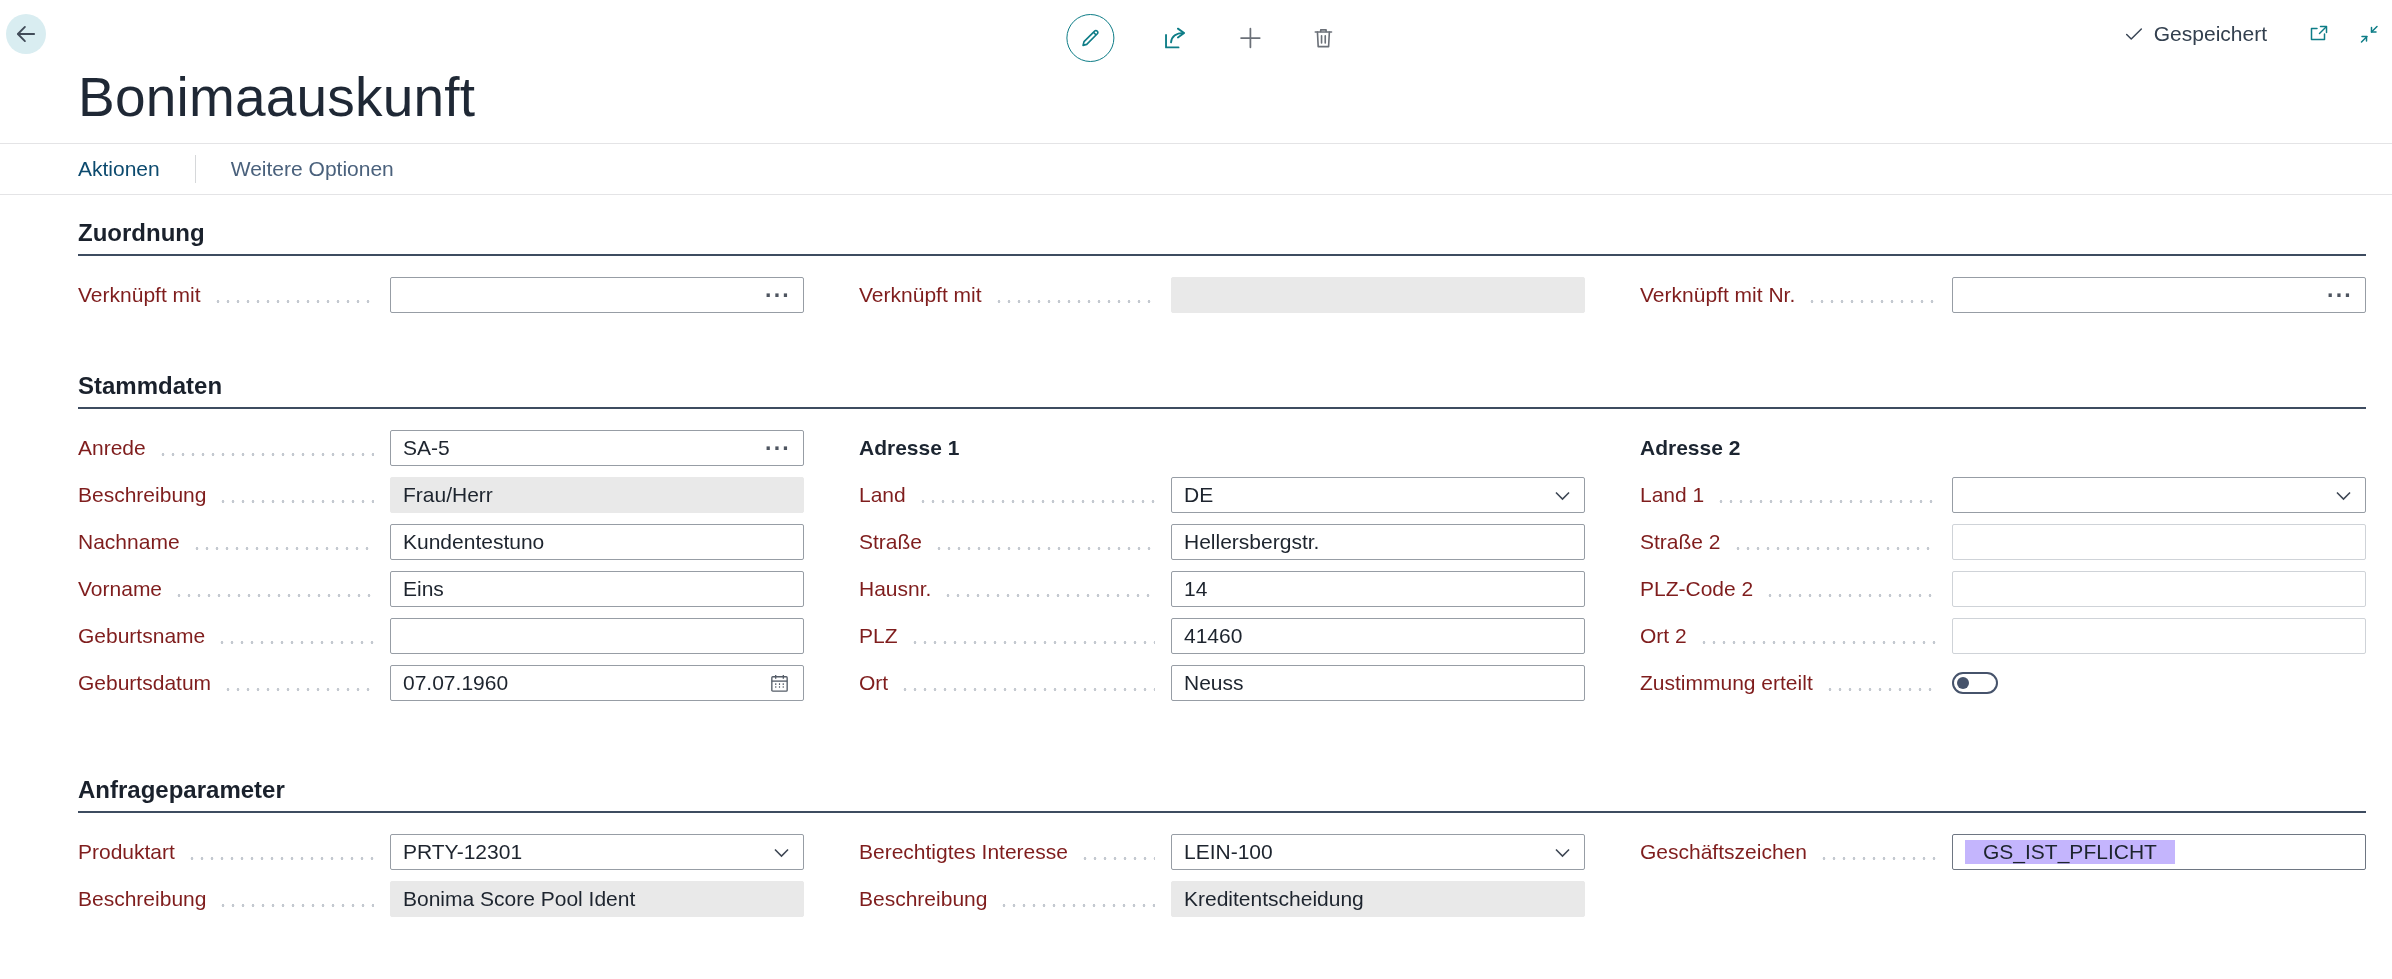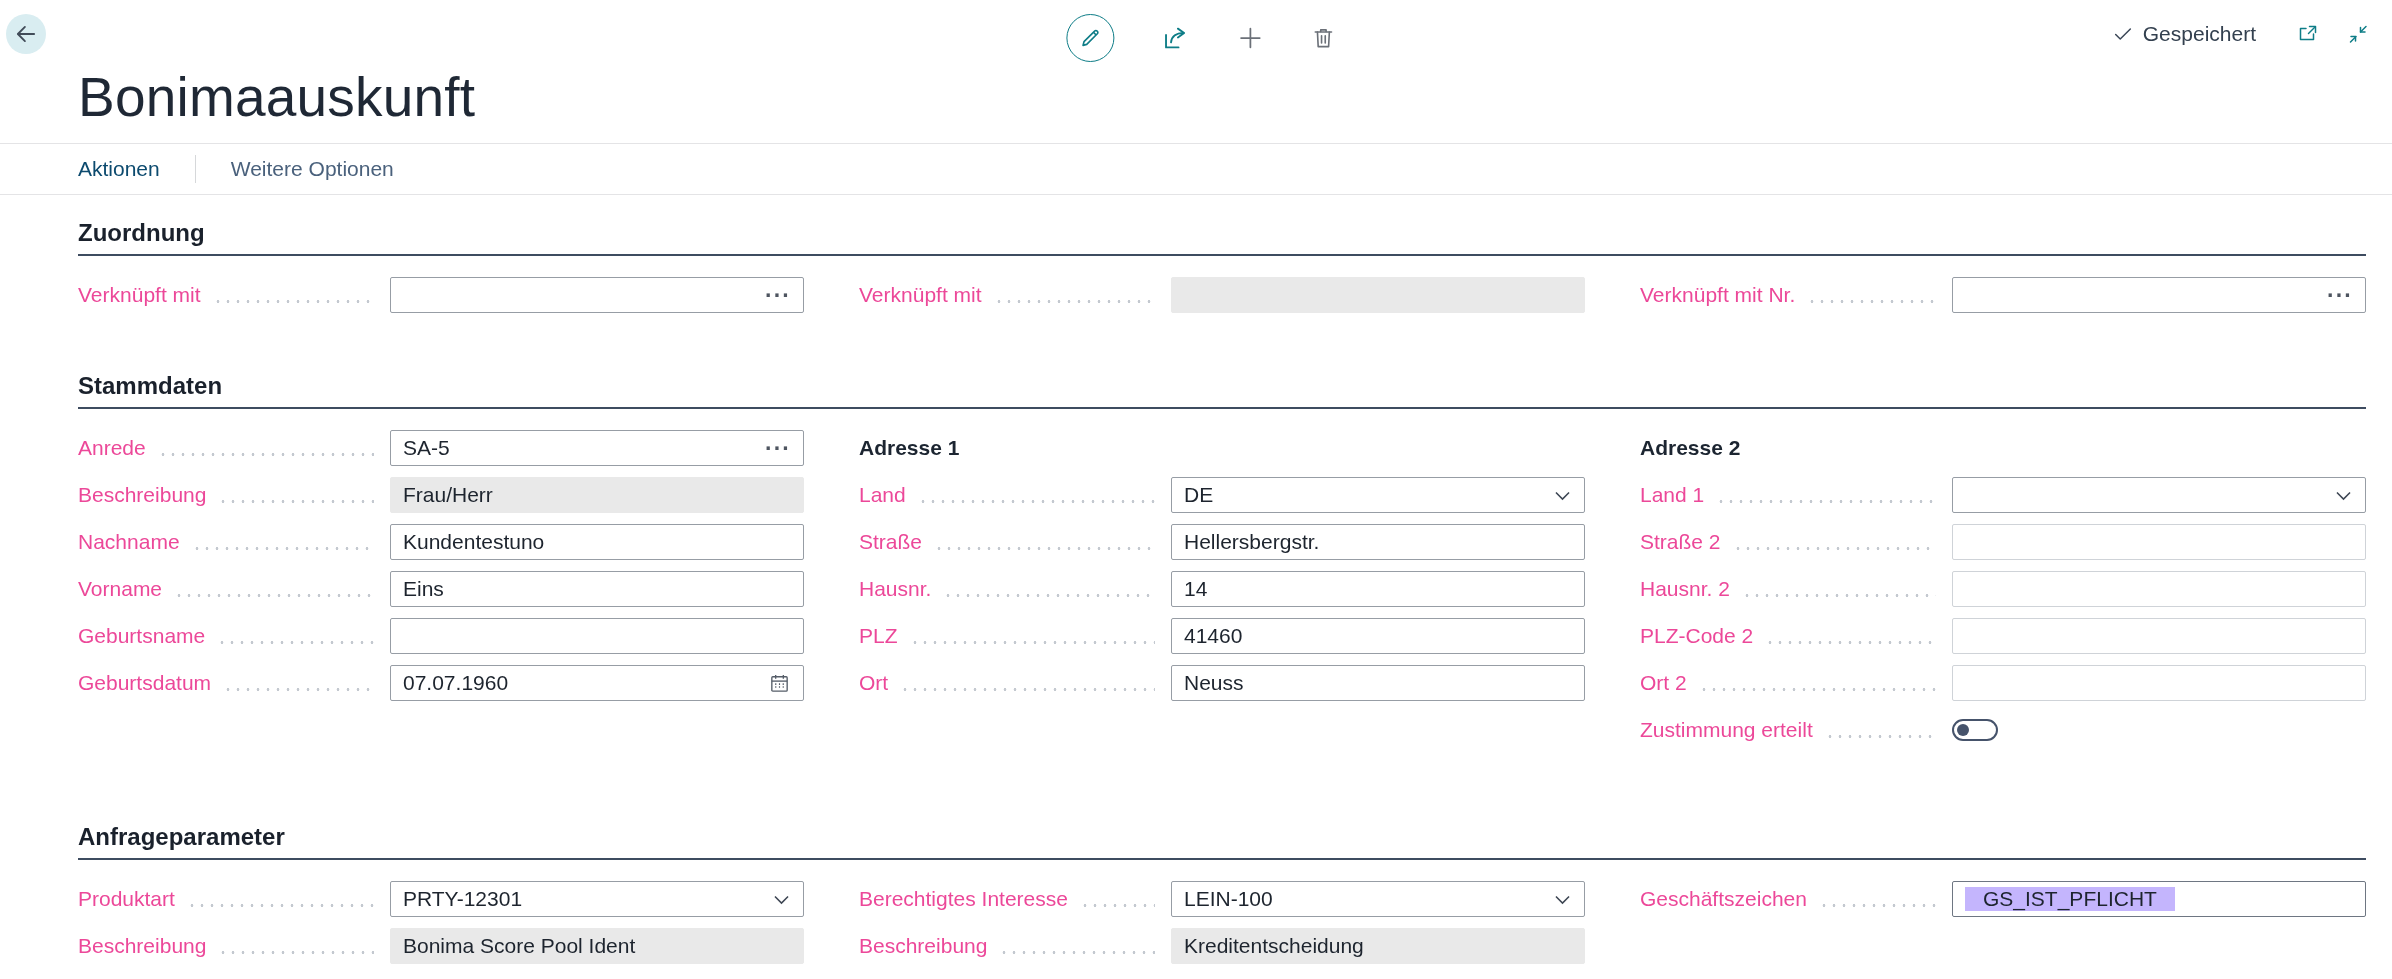--- a/index.html
+++ b/index.html
@@ -21,21 +21,21 @@
   .center-icons {
     position: absolute; left: 50%; top: 14px; transform: translateX(-48%);
     display: flex; align-items: center; gap: 46px;
   }
   .icon-circle {
     width: 48px; height: 48px; border: 1.6px solid #0e7d87; border-radius: 50%;
     display: flex; align-items: center; justify-content: center; cursor: pointer;
   }
   .flat-icon { display: flex; align-items: center; justify-content: center; cursor: pointer; }
   .status-group {
-    position: absolute; right: 22px; top: 22px;
+    position: absolute; right: 11px; top: 22px;
     display: flex; align-items: center; gap: 40px;
   }
   .saved { display: flex; align-items: center; gap: 9px; font-size: 21px; color: #33404f; }
   .win-icons { display: flex; align-items: center; gap: 26px; }
   
   .page-title {
     margin: 2px 0 0 78px;
     font-size: 55px; font-weight: 400; letter-spacing: 0.2px;
     color: #1f2835; line-height: 1.15;
   }
@@ -52,21 +52,21 @@
   .sec-anfrage { margin-top: 64px; }
   .sec-head {
     font-size: 24px; font-weight: 700; color: #1a212c;
     padding-bottom: 7px; border-bottom: 2px solid #3e4c60;
   }
   .fields { margin-top: 21px; display: grid; grid-template-columns: repeat(3, 1fr); column-gap: 55px; align-items: start; }
   .col { min-width: 0; }
   .grp-head { height: 36px; margin-bottom: 11px; display: flex; align-items: center; font-size: 21px; font-weight: 700; color: #1c2531; }
   .row { display: flex; align-items: center; height: 36px; margin-bottom: 11px; }
   .lab { flex: 0 0 312px; display: flex; align-items: center; min-width: 0; }
-  .lab-t { font-size: 21px; color: #ec4899; white-space: nowrap; }
+  .lab-t { font-size: 21px; color: #7f1d1d; white-space: nowrap; }
   .leader {
     flex: 1; height: 3px; margin: 12px 16px 0 12px;
     background-image: radial-gradient(circle, #c4c9d0 1.2px, transparent 1.6px);
     background-size: 10px 3px; background-repeat: repeat-x; background-position: 0 50%;
   }
   .box {
     flex: 1; height: 36px; min-width: 0;
     border: 1px solid #979da5; border-radius: 2px; background: #fff;
     display: flex; align-items: center; padding: 0 12px;
     font-size: 21px; color: #1d242e; cursor: text;
@@ -362,29 +362,20 @@
         <div class="lab">
           <span class="lab-t">Straße 2</span>
           <span class="leader"></span>
         </div>
         <div class="box light">
           <span class="val"></span>
         </div>
       </div>
       <div class="row">
         <div class="lab">
-          <span class="lab-t">Hausnr. 2</span>
-          <span class="leader"></span>
-        </div>
-        <div class="box light">
-          <span class="val"></span>
-        </div>
-      </div>
-      <div class="row">
-        <div class="lab">
           <span class="lab-t">PLZ-Code 2</span>
           <span class="leader"></span>
         </div>
         <div class="box light">
           <span class="val"></span>
         </div>
       </div>
       <div class="row">
         <div class="lab">
           <span class="lab-t">Ort 2</span>

